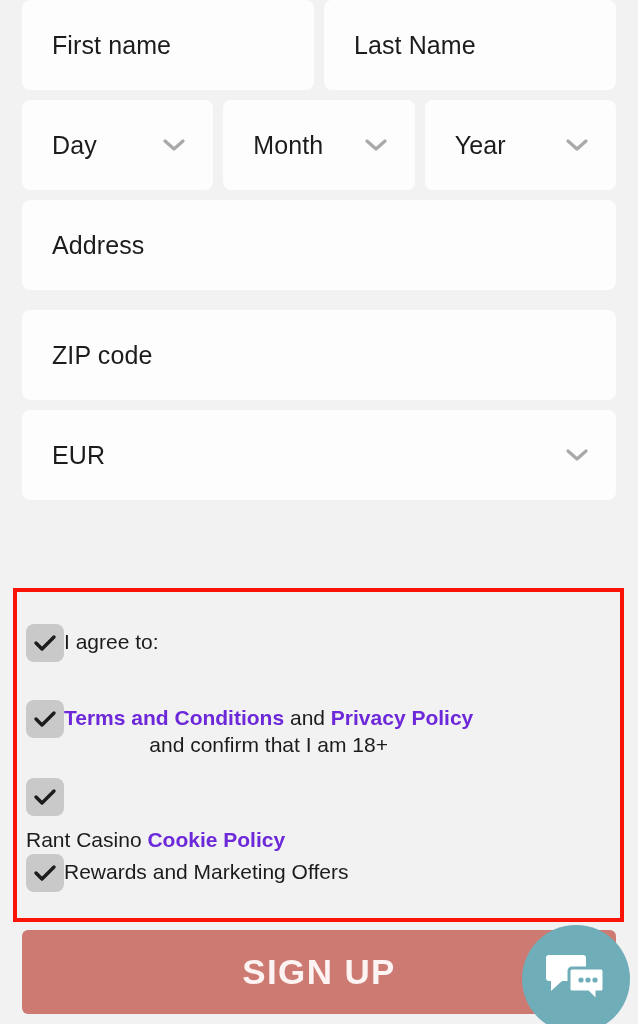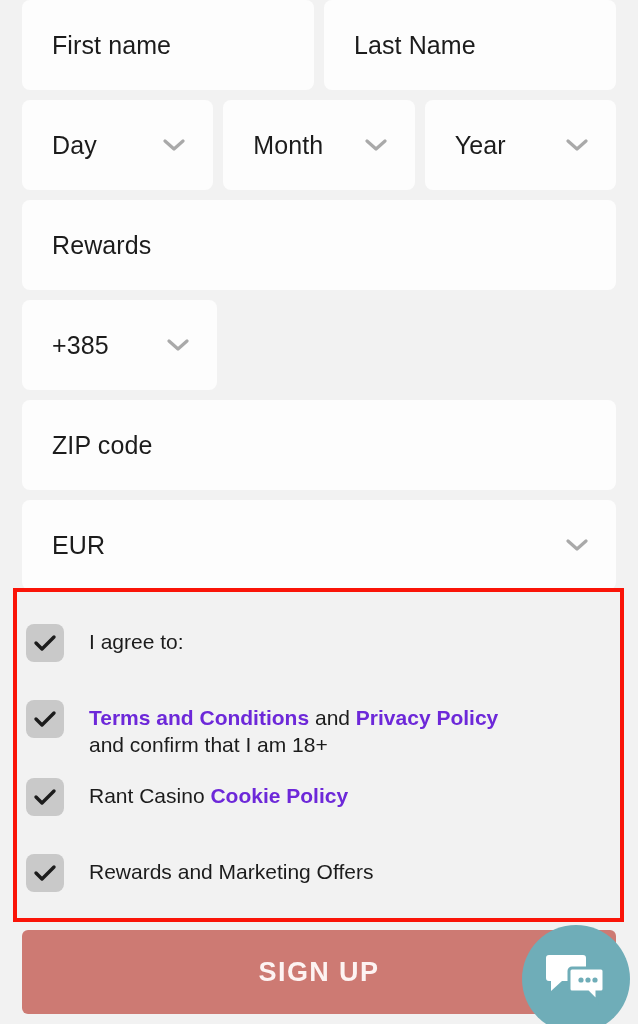--- a/index.html
+++ b/index.html
@@ -95,42 +95,42 @@
   }
 
   .consent-row {
     display: flex;
     align-items: flex-start;
     height: 76px;
     margin-bottom: 0;
   }
   .consent-row.r1 { margin-top: 4px; }
   .consent-row.r2 { margin-top: 0px; }
-  .consent-row.r3 { margin-top: 2px; }
+  .consent-row.r3 { margin-top: 2px; flex-direction: column; }
   .consent-row.r4 { margin-top: 0px; }
 
   .cbox {
     flex: 0 0 auto;
     width: 38px;
     height: 38px;
     border-radius: 8px;
     background: #c9c9c9;
     display: flex;
     align-items: center;
     justify-content: center;
     margin-top: 6px;
   }
   .cbox svg { display:block; }
 
   .consent-text {
-    margin-left: 25px;
     font-size: 21px;
     line-height: 27px;
     color: #1c1c1c;
     padding-top: 10px;
+    text-align: center;
   }
 
   .lnk {
     color: #6d28d9;
     font-weight: bold;
   }
 
   
   .signup-btn {
     position: absolute;
@@ -141,21 +141,21 @@
     background: #cd7a73;
     border-radius: 6px;
     border: none;
     display: flex;
     align-items: center;
     justify-content: center;
     cursor: pointer;
   }
   .signup-label {
     color: #fdf3f2;
-    font-size: 27px;
+    font-size: 35px;
     font-weight: bold;
     letter-spacing: 1.4px;
   }
 
   
   .chat-widget {
     position: absolute;
     left: 522px;
     top: 925px;
     width: 108px;
@@ -207,33 +207,25 @@
         <span class="chev">
           <svg width="22" height="14" viewBox="0 0 22 14">
               <path d="M2 3 L11 11 L20 3" stroke="#a9a9a9" stroke-width="3.2" fill="none" stroke-linecap="round" stroke-linejoin="round"></path>
             </svg>
         </span>
       </div>
     </div>
 
     <div class="row">
       <div class="field">
-        <span class="field-text">Rewards</span>
-      </div>
-    </div>
-
-    <div class="row">
-      <div class="field w-phone-prefix">
-        <span class="field-text">+385</span>
-        <span class="chev">
-          <svg width="22" height="14" viewBox="0 0 22 14">
-              <path d="M2 3 L11 11 L20 3" stroke="#a9a9a9" stroke-width="3.2" fill="none" stroke-linecap="round" stroke-linejoin="round"></path>
-            </svg>
-        </span>
-      </div>
+        <span class="field-text">Address</span>
+      </div>
+    </div>
+
+    <div class="row">
     </div>
 
     <div class="row">
       <div class="field">
         <span class="field-text">ZIP code</span>
       </div>
     </div>
 
     <div class="row">
       <div class="field">

